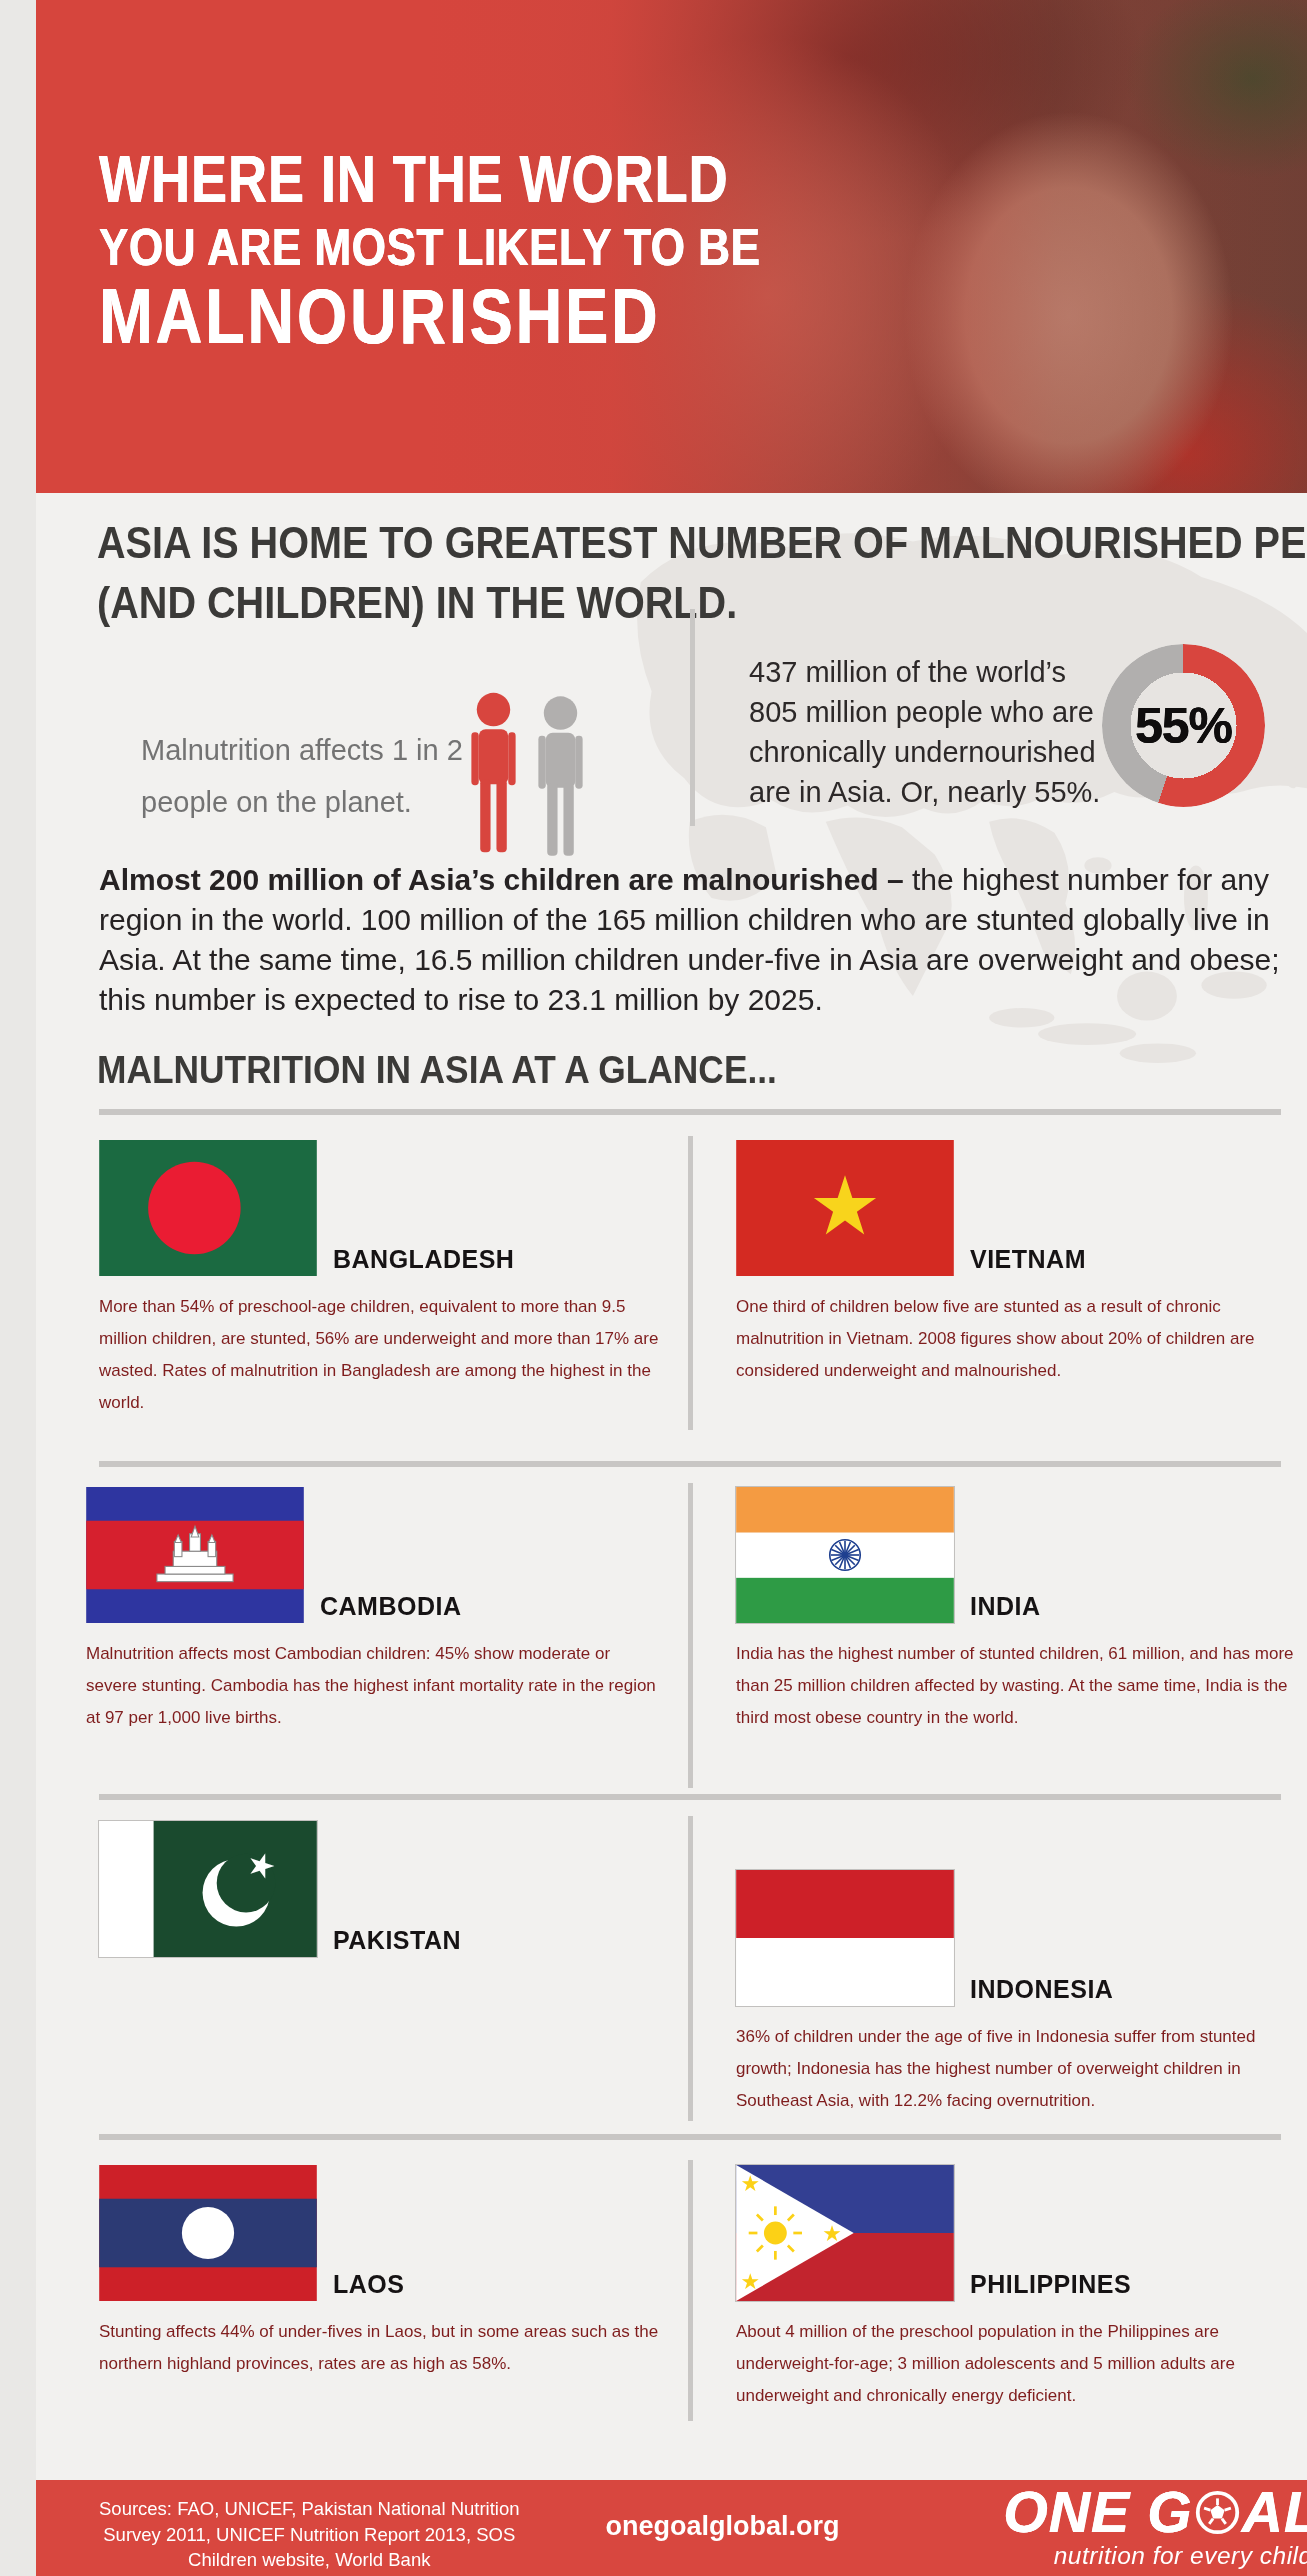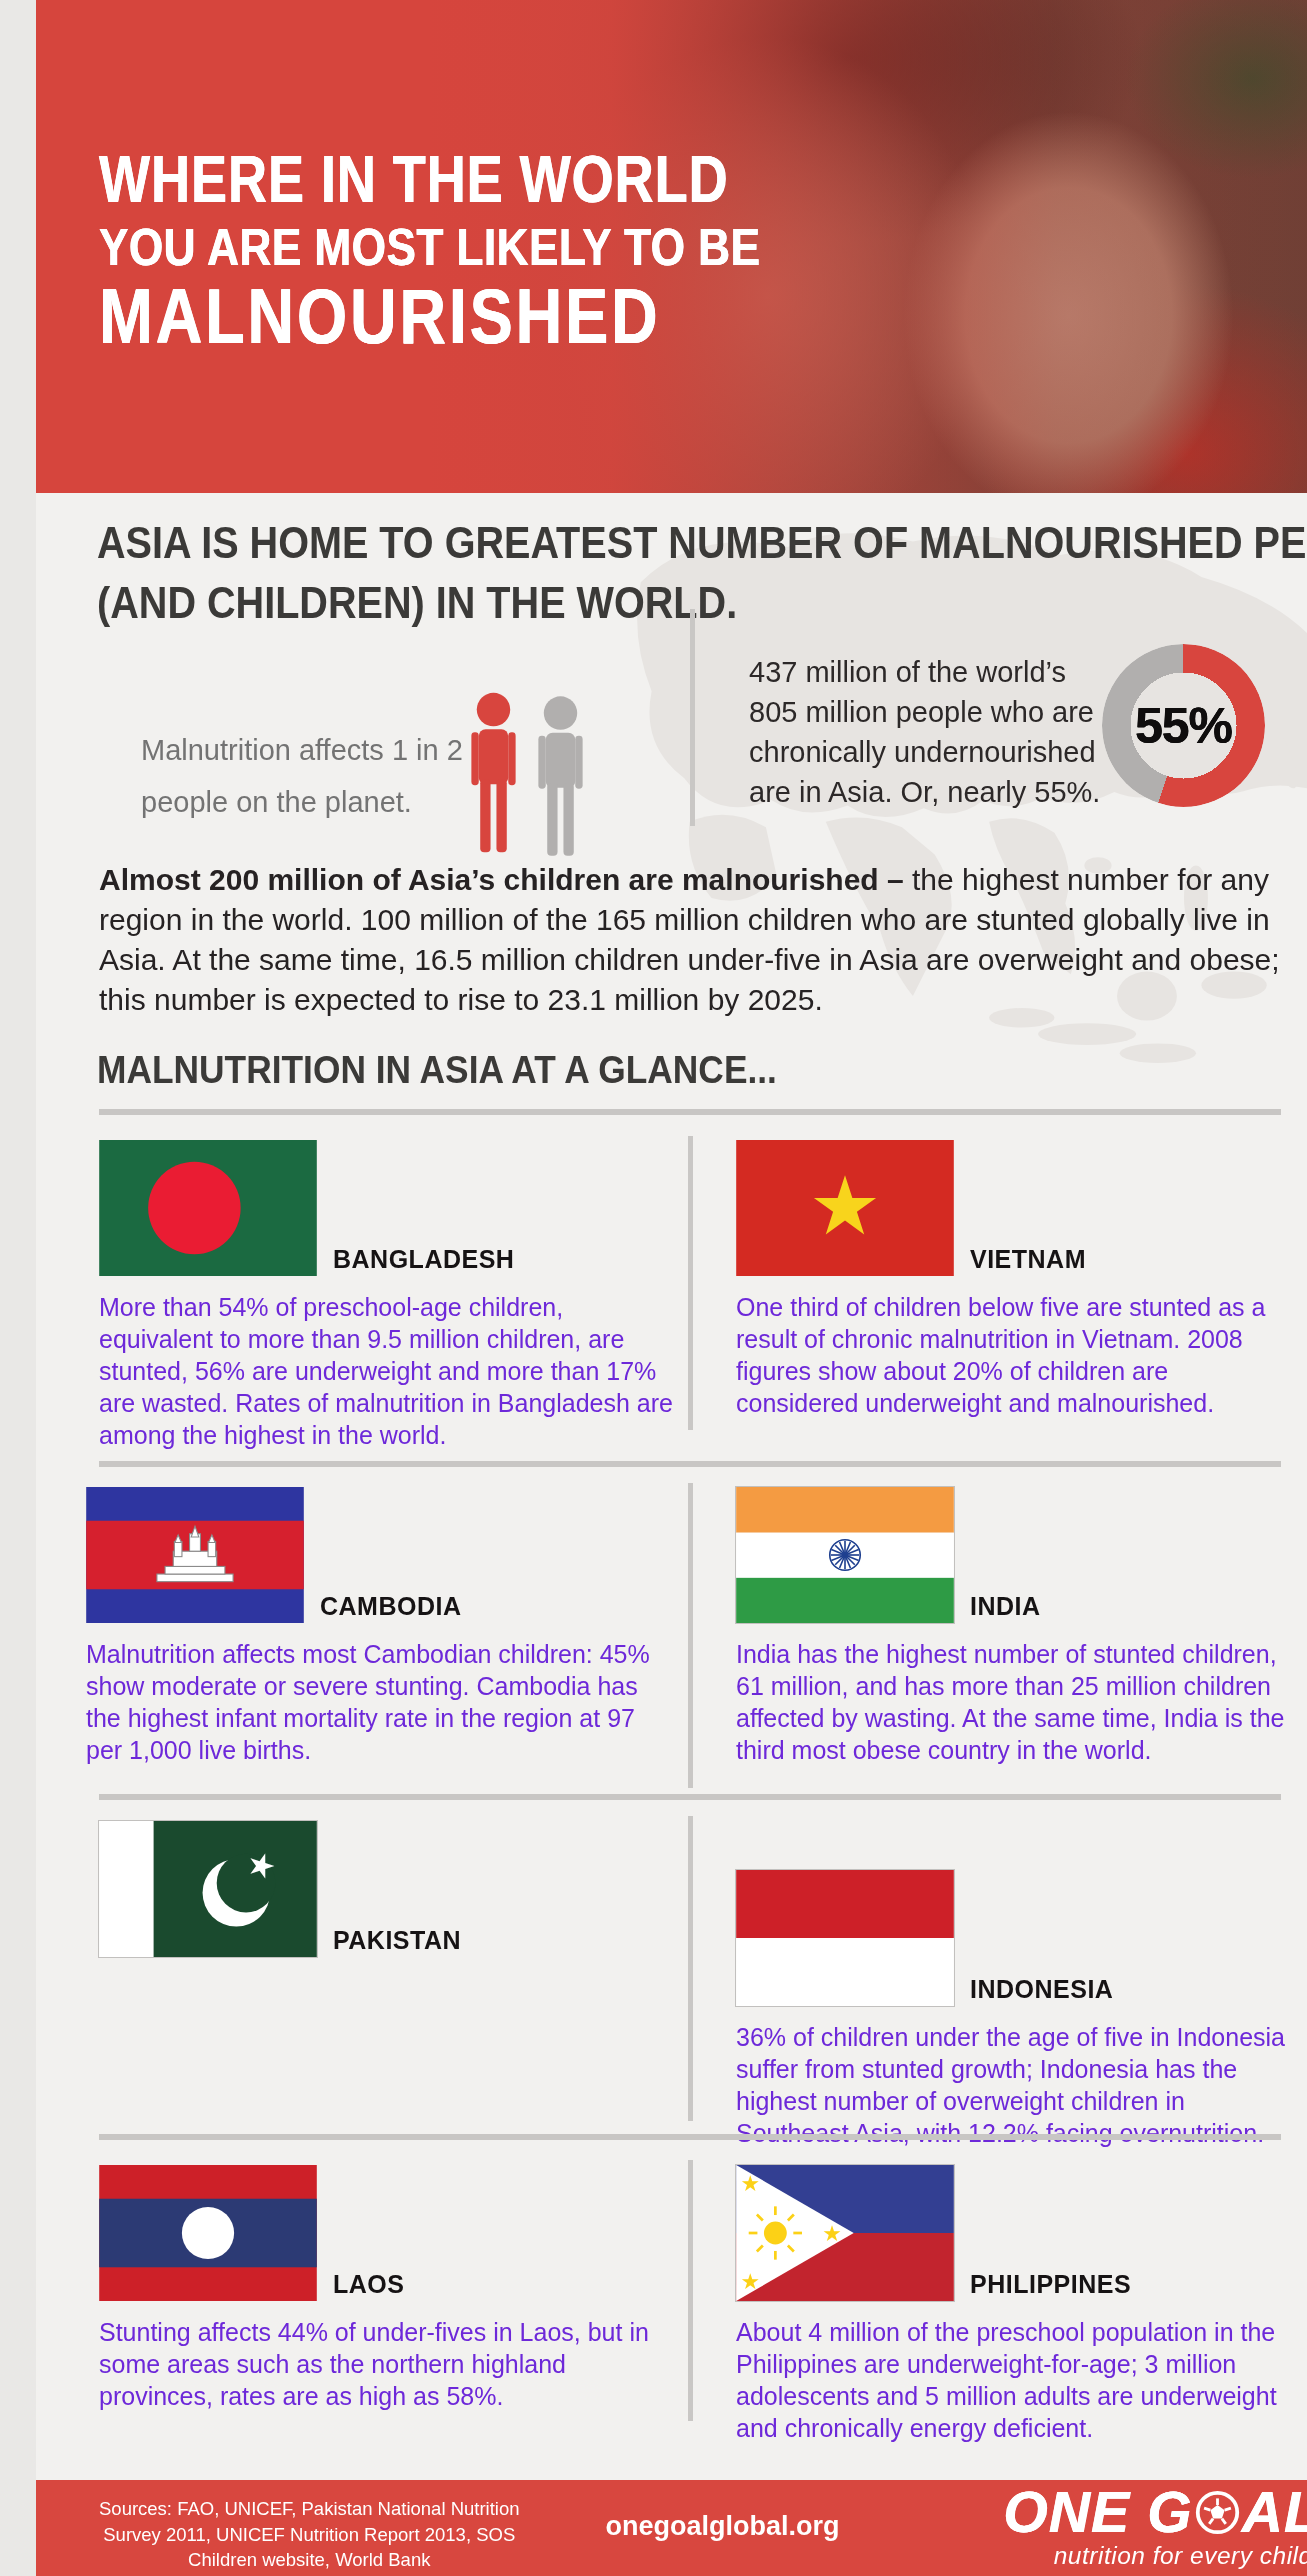--- a/index.html
+++ b/index.html
@@ -45,21 +45,21 @@
   .glance{position:absolute;left:61px;top:1049px;font-size:38px;font-weight:bold;color:#3b3a38;
      white-space:nowrap;transform:scaleX(.93);transform-origin:0 0;}
   .rule-h{position:absolute;left:63px;width:1182px;height:6px;background:#c8c6c4;}
 
   
   .country{position:absolute;width:577px;}
   .country .flag{width:218px;height:136px;display:block;}
   .country .flag.bordered{outline:0.5px solid #c2c0be;}
   .country-name{position:absolute;left:234px;top:105px;font-size:25px;font-weight:bold;
       color:#161314;letter-spacing:0.5px;white-space:nowrap;}
-  .country-text{margin-top:14.7px;font-size:25px;line-height:32px;color:#6d28d9;width:100%;}
+  .country-text{margin-top:14.7px;font-size:17px;line-height:32px;color:#7f1d1d;width:100%;}
 
   
   .footer{position:absolute;left:0;top:2480px;width:1307px;height:96px;background:#d8473f;color:#fff;}
   .sources{position:absolute;left:63px;top:16.3px;font-size:18.5px;line-height:25.6px;white-space:pre-line;text-align:center;}
   .site{position:absolute;left:545px;top:31px;width:283px;text-align:center;font-size:27px;font-weight:bold;}
   .logo{position:absolute;right:23px;top:4.4px;text-align:right;white-space:nowrap;}
   .logo-text{font-size:57px;font-weight:bold;letter-spacing:1.1px;line-height:57px;
      text-shadow:0.3px 0 currentColor,-0.3px 0 currentColor;font-style:italic;}
   .logo-ball{display:inline-block;width:47px;height:47px;vertical-align:-3.3px;margin:0 1.1px;}
   .tagline{font-size:24.5px;font-style:italic;margin-top:1.1px;letter-spacing:0.5px;}

